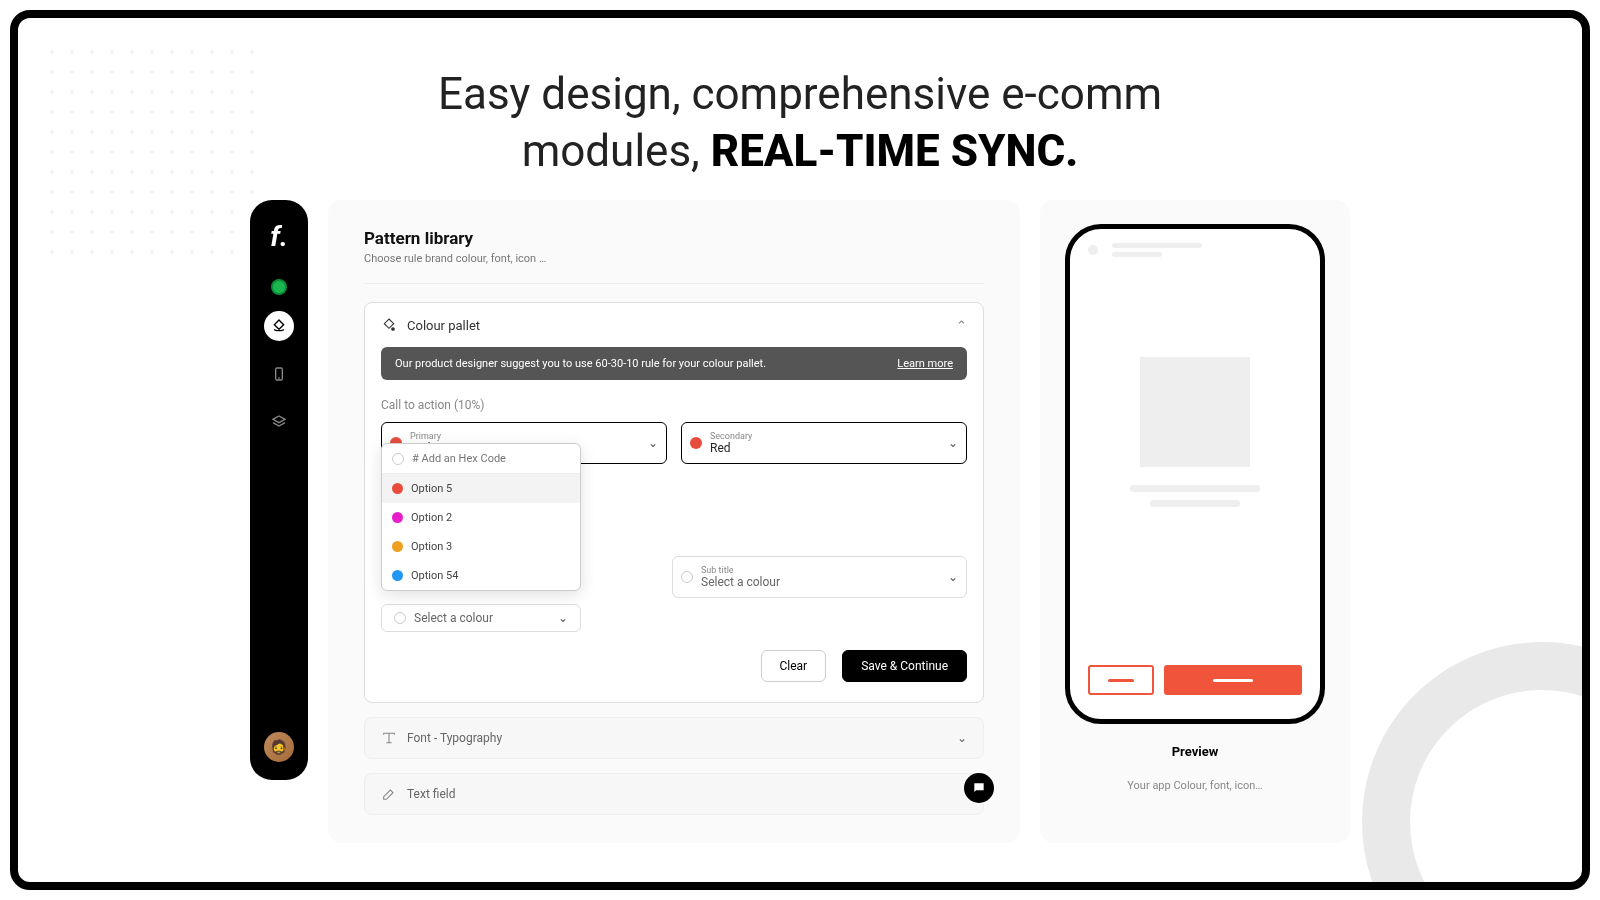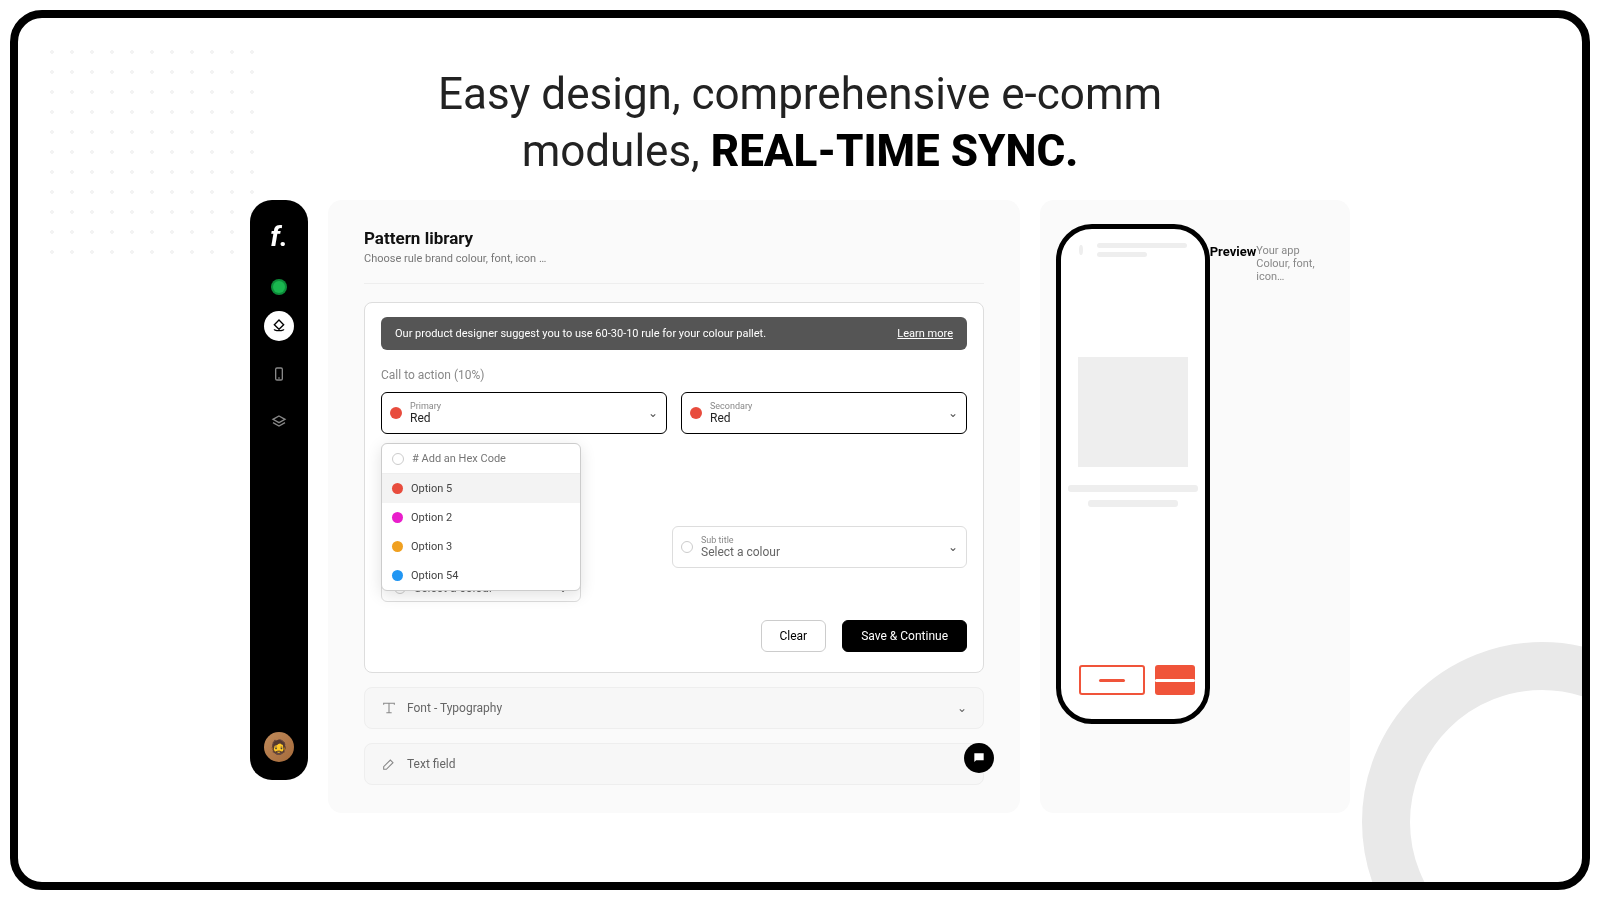--- a/index.html
+++ b/index.html
@@ -1,18 +1,18 @@
 <!DOCTYPE html>
 <html><head>
 <meta charset="utf-8">
 <style>
 * { box-sizing: border-box; margin: 0; padding: 0; font-family: -apple-system, BlinkMacSystemFont, 'Segoe UI', Roboto, sans-serif; }
 body { background: #fff; width: 1600px; height: 900px; overflow: hidden; position: relative; }
 
-.outer-frame { position: absolute; inset: 10px; border: 8px solid #000; border-radius: 32px; background: #fff; overflow: hidden; }
+.outer-frame { position: absolute; inset: 10px; border: 8px solid #000; border-radius: 20px; background: #fff; overflow: hidden; }
 
 .bg-dots { position: absolute; top: 24px; left: 24px; width: 220px; height: 220px; opacity: 0.18; background-image: radial-gradient(#bbb 2px, transparent 2px); background-size: 20px 20px; }
 .bg-ring { position: absolute; right: -140px; bottom: -120px; width: 360px; height: 360px; border: 48px solid #e9e9e9; border-radius: 50%; }
 
 .hero { text-align: center; margin-top: 48px; padding: 0 120px; }
 .hero h1 { font-size: 44px; font-weight: 400; color: #222; line-height: 1.3; }
 .hero h1 .bold { font-weight: 800; color: #000; }
 
 .app-area { display: flex; gap: 20px; margin: 20px auto 0; width: 1100px; }
 
@@ -60,21 +60,21 @@
 
 .panel-actions { display: flex; justify-content: flex-end; gap: 16px; margin-top: 18px; }
 .btn { border-radius: 6px; padding: 8px 18px; font-size: 12px; cursor: pointer; border: 1px solid #ccc; background: #fff; }
 .btn.primary { background: #000; color: #fff; border-color: #000; }
 
 .collapsed { border: 1px solid #eee; border-radius: 8px; padding: 12px 16px; display: flex; align-items: center; gap: 10px; font-size: 12px; color: #666; margin-top: 14px; background: #f7f7f7; }
 .collapsed .chev { margin-left: auto; }
 
 .fab { position: absolute; right: 26px; bottom: 40px; width: 30px; height: 30px; border-radius: 50%; background: #000; color: #fff; display: flex; align-items: center; justify-content: center; cursor: pointer; font-size: 14px; }
 
-.preview-col { width: 310px; background: #fafafa; border-radius: 14px; display: flex; flex-direction: row; align-items: flex-start; padding: 24px 16px; }
+.preview-col { width: 310px; background: #fafafa; border-radius: 14px; display: flex; flex-direction: column; align-items: center; padding: 24px 16px; }
 .phone { width: 260px; height: 500px; border: 5px solid #000; border-radius: 36px; background: #fff; overflow: hidden; position: relative; }
 .phone-top { display: flex; align-items: center; gap: 14px; padding: 14px 18px; }
 .ph-dot { width: 10px; height: 10px; border-radius: 50%; background: #eee; }
 .ph-bars { display:flex; flex-direction:column; gap:4px; }
 .ph-bar { height: 5px; background: #eee; border-radius: 3px; }
 .ph-body { padding: 16px 24px 0; display:flex; flex-direction:column; align-items:center; }
 .ph-img { width: 110px; height: 110px; background: #eee; margin: 70px 0 18px; }
 .ph-line { height: 7px; background: #eee; border-radius: 3px; margin-bottom: 8px; }
 .ph-btns { position: absolute; bottom: 24px; left: 18px; right: 18px; display: flex; gap: 10px; }
 .ph-btn { height: 30px; border-radius: 3px; flex: 1; display:flex; align-items:center; justify-content:center; }
@@ -127,20 +127,28 @@
       </div>
       <div class="avatar">🧔</div>
     </div>
 
     <div class="main">
       <div class="main-title">Pattern library</div>
       <div class="main-sub">Choose rule brand colour, font, icon …</div>
       <div class="divider"></div>
 
       <div class="panel">
+        <div class="panel-head">
+          <svg class="ico" viewBox="0 0 24 24" fill="none" stroke="#333" stroke-width="1.6">
+              <path d="M12 3l7 7-7 7-7-7 7-7z"></path>
+              <circle cx="18" cy="18" r="2" fill="#333"></circle>
+            </svg>
+          <span>Colour pallet</span>
+          <span class="chev">⌃</span>
+        </div>
 
         <div class="tip">
           <span>Our product designer suggest you to use 60-30-10 rule for your colour pallet.</span>
           <a>Learn more</a>
         </div>
 
         <div class="section-label">Call to action (10%)</div>
 
         <div class="row">
           <div class="select">

